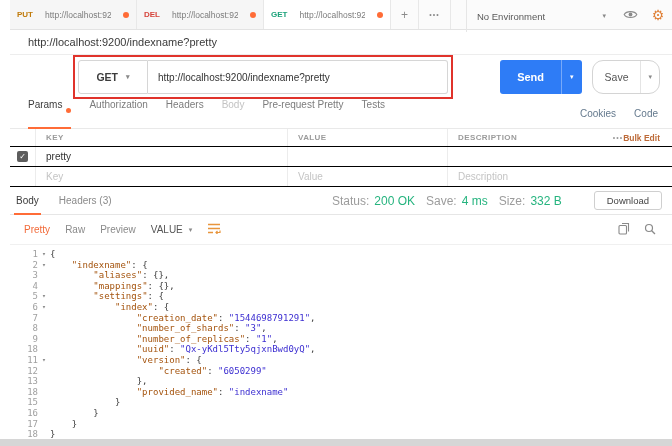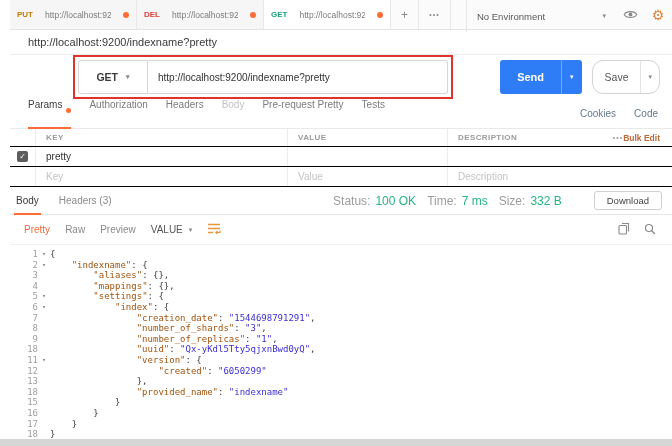--- a/index.html
+++ b/index.html
@@ -218,23 +218,23 @@
           <input class="cell-input" type="text" placeholder="Description" style="">
         </div>
       </div>
     </div>
 
     <div class="resp-tabs">
       <div class="resp-tab active">Body</div>
       <div class="resp-tab">Headers (3)</div>
       <div class="meta">
         <span class="lbl">Status:</span>
-        <span class="val">100 OK</span>
-        <span class="lbl">Time:</span>
-        <span class="val">7 ms</span>
+        <span class="val">200 OK</span>
+        <span class="lbl">Save:</span>
+        <span class="val">4 ms</span>
         <span class="lbl">Size:</span>
         <span class="val">332 B</span>
       </div>
       <button class="download-btn">Download</button>
     </div>
 
     <div class="view-bar">
       <span class="view-tab active">Pretty</span>
       <span class="view-tab">Raw</span>
       <span class="view-tab">Preview</span>

